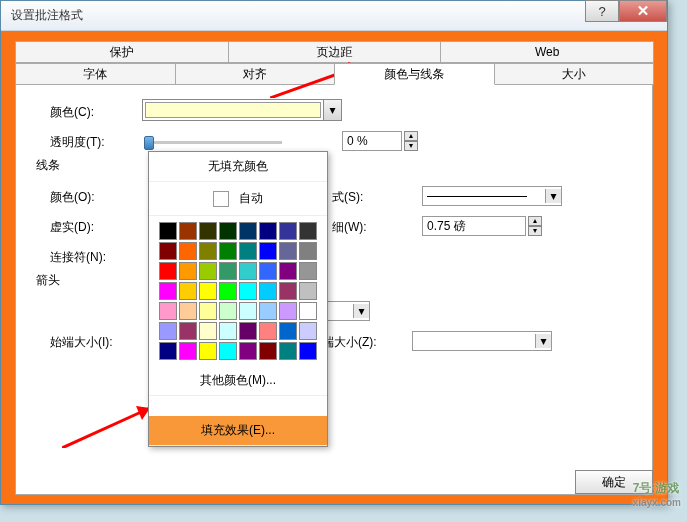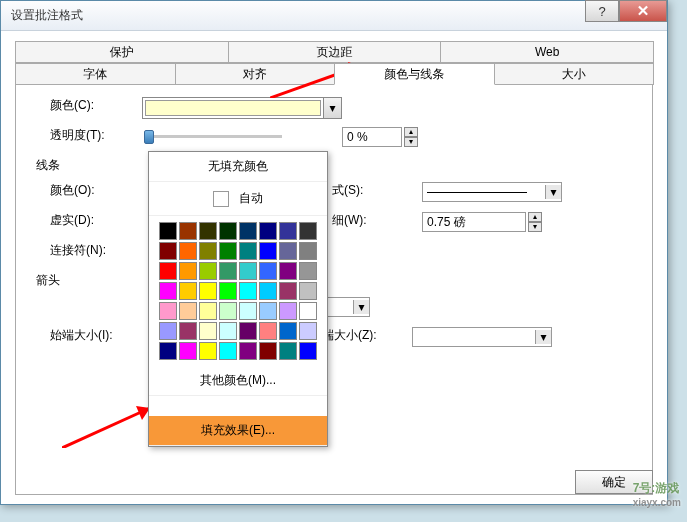--- a/index.html
+++ b/index.html
@@ -1,33 +1,33 @@
 <!DOCTYPE html>
 <html><head>
 <meta charset="utf-8">
 <style>
 * { box-sizing: border-box; margin: 0; padding: 0; font-family: "Microsoft YaHei", sans-serif; font-size: 12px; }
 body { background: #cce0e8; width: 687px; height: 522px; position: relative; overflow: hidden; }
 
-.dialog { position: absolute; left: 0; top: 0; width: 668px; height: 505px; background: #ffffff; border: 1px solid #5b8aa8; box-shadow: 2px 2px 8px rgba(0,0,0,0.3); }
+.dialog { position: absolute; left: 0; top: 0; width: 668px; height: 505px; background: #f97316; border: 1px solid #5b8aa8; box-shadow: 2px 2px 8px rgba(0,0,0,0.3); }
 .titlebar { height: 30px; background: linear-gradient(#fdfdfe, #e8eef5); border-bottom: 1px solid #c8d2dc; display: flex; align-items: center; padding-left: 10px; position: relative; }
 .titlebar-text { color: #333; }
 .titlebar-buttons { position: absolute; right: 0; top: -1px; display: flex; }
 .titlebar-btn { width: 34px; height: 22px; border: 1px solid #888; background: linear-gradient(#f7f7f7, #d8d8d8); display: flex; align-items: center; justify-content: center; font-size: 13px; color: #333; }
 .titlebar-btn.close { width: 48px; background: linear-gradient(#e89a94, #c9544a); color: #fff; font-size: 15px; font-weight: bold; }
 
 .tabs-area { padding: 10px 14px 0 14px; }
 .tabs-row { display: flex; }
 .tab { flex: 1; height: 22px; border: 1px solid #aaa; background: #f4f4f4; display: flex; align-items: center; justify-content: center; margin-right: -1px; cursor: pointer; }
 .tab.active { background: #fff; border-bottom: 1px solid #fff; position: relative; z-index: 2; }
 
 .content { padding: 6px 20px 10px 20px; border: 1px solid #aaa; border-top: none; margin: 0 14px; height: 410px; background: #fff; }
 
 .section-label { margin: 4px 0 8px 0; }
-.row { display: flex; align-items: flex-start; margin: 6px 0 6px 14px; height: 24px; }
+.row { display: flex; align-items: flex-end; margin: 6px 0 6px 14px; height: 24px; }
 .label { width: 92px; }
 .label-r { width: 90px; }
 
 .color-combo { width: 200px; height: 22px; border: 1px solid #888; display: flex; background: #fff; }
 .color-combo .swatch { flex: 1; margin: 2px; background: #ffffcc; border: 1px solid #999; }
 .color-combo .arrow { width: 18px; border-left: 1px solid #888; background: linear-gradient(#f4f4f4,#d8d8d8); display: flex; align-items: center; justify-content: center; }
 
 .slider { width: 160px; height: 18px; position: relative; }
 .slider-track { position: absolute; left: 6px; right: 20px; top: 8px; height: 3px; background: #c8c8c8; }
 .slider-thumb { position: absolute; left: 2px; top: 3px; width: 10px; height: 14px; background: linear-gradient(#79b8e8,#3a7db8); border: 1px solid #3a6a9a; border-radius: 2px; }

